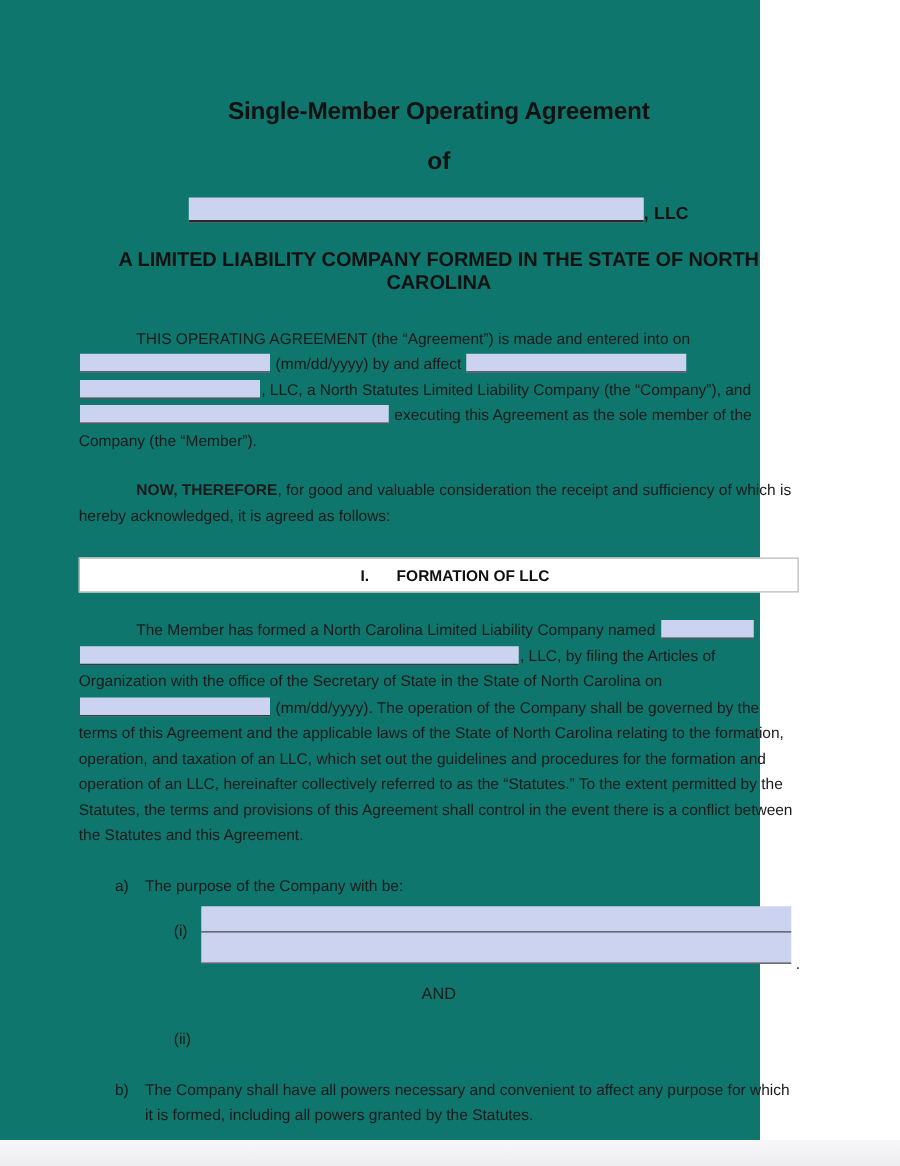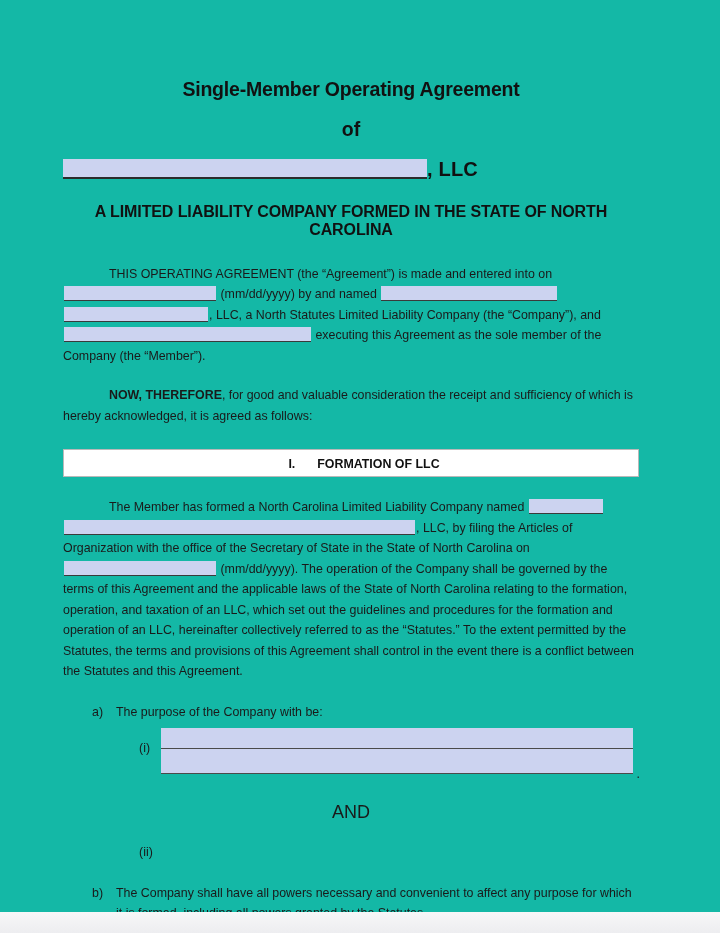--- a/index.html
+++ b/index.html
@@ -13,23 +13,23 @@
     font-family: "Liberation Sans", sans-serif;
     color: #1a1a1a;
     position: relative;
     overflow: hidden;
   }
 
   .page {
     position: absolute;
     top: 0;
     left: 0;
-    width: 720px;
+    width: 608px;
     height: 912px;
-    background: #14b8a6;
+    background: #0f766e;
     box-sizing: border-box;
     text-decoration: underline;
   }
   .page-shadow {
     position: absolute;
     left: 0;
     top: 912px;
     width: 720px;
     height: 21px;
     background: linear-gradient(to bottom, #f7f7f8 0%, #f1f1f3 60%, #ededf0 100%);
@@ -55,22 +55,22 @@
   .doc-title-of {
     text-align: center;
     font-size: 19.5px;
     font-weight: bold;
     margin-top: 18px;
     color: #111;
   }
 
   .title-name-row {
     margin-top: 17px;
-    text-align: left;
-    font-size: 20px;
+    text-align: center;
+    font-size: 14px;
     font-weight: bold;
     color: #111;
     white-space: nowrap;
   }
   .title-field {
     display: inline-block;
     width: 364px;
     height: 18px;
     vertical-align: -3px;
     background: #ccd3f0;
@@ -182,22 +182,22 @@
   .purpose-field .ruleline.l2 { top: 45px; }
   .purpose-period {
     position: absolute;
     right: -7px;
     bottom: -7px;
     font-size: 12.4px;
   }
 
   .and-row {
     text-align: center;
-    font-size: 18px;
-    margin-top: 28px;
+    font-size: 13px;
+    margin-top: 16px;
     color: #1a1a1a;
   }
 
   
   .footer {
     position: absolute;
     left: 63px;
     top: 892px;
     width: 576px;
     display: flex;
@@ -229,21 +229,21 @@
     <div class="title-name-row">
       <span class="title-field"></span><span class="title-llc">, LLC</span>
     </div>
 
     <div class="subtitle">A LIMITED LIABILITY COMPANY FORMED IN THE STATE OF NORTH CAROLINA</div>
 
     <p class="para intro">
       <span class="indent"></span><span>THIS OPERATING AGREEMENT (the “Agreement”) is made and entered into</span>
       <span>on</span>
       <span class="fld fld-date"></span>
-      <span>(mm/dd/yyyy) by and named</span>
+      <span>(mm/dd/yyyy) by and affect</span>
       <span class="fld fld-among"></span>
       <span class="fld fld-company"></span><span>, LLC, a North Statutes Limited Liability Company (the</span>
       <span>“Company”), and</span>
       <span class="fld fld-member"></span>
       <span>executing this Agreement</span>
       <span>as the sole member of the Company (the “Member”).</span>
     </p>
 
     <p class="para" style="margin-top:19px">
       <span class="indent"></span><span class="b">NOW, THEREFORE</span><span>, for good and valuable consideration the receipt and</span>

